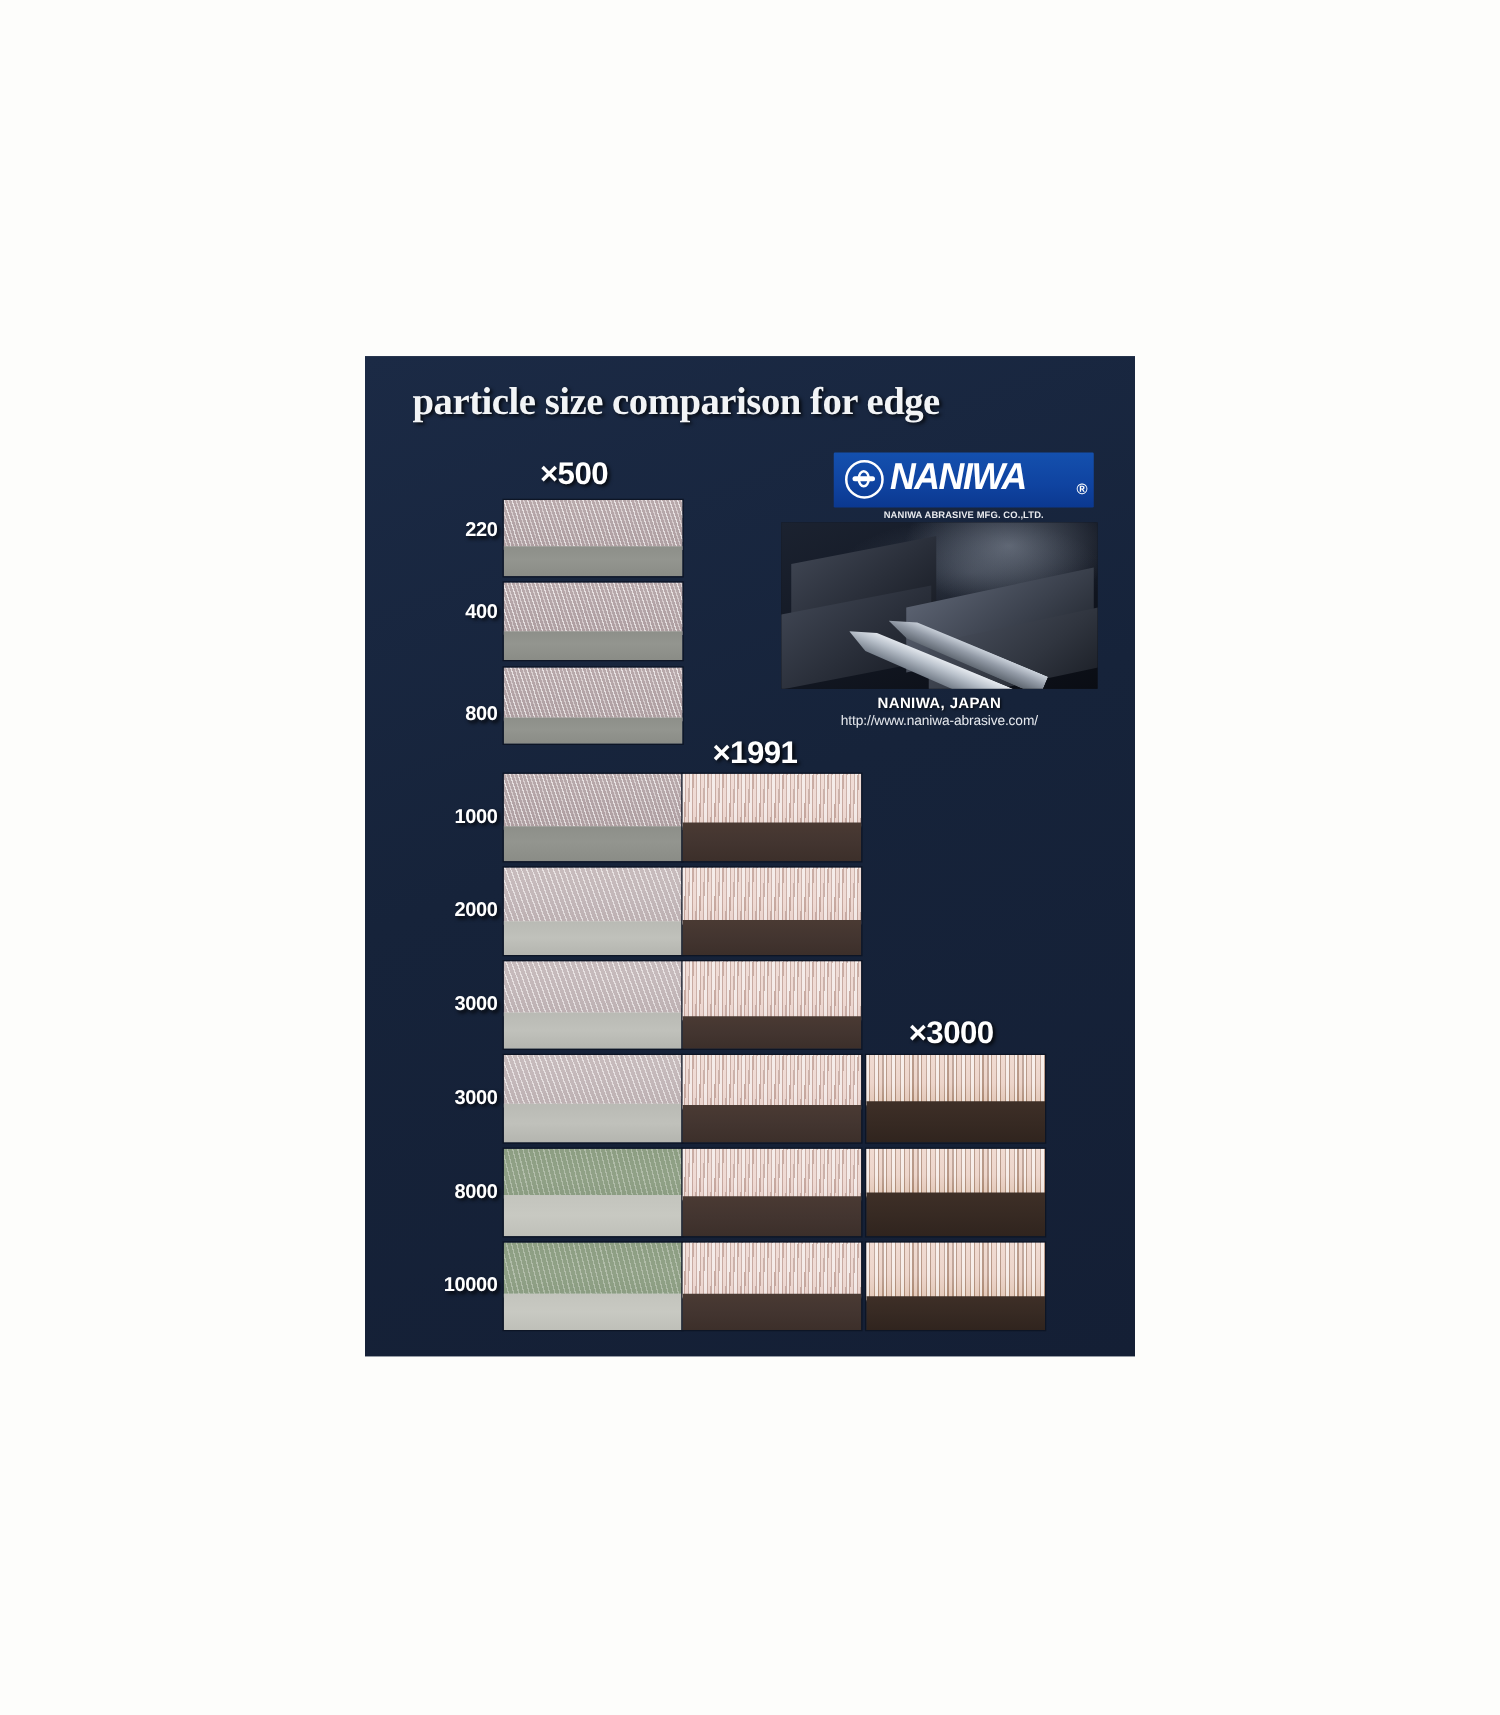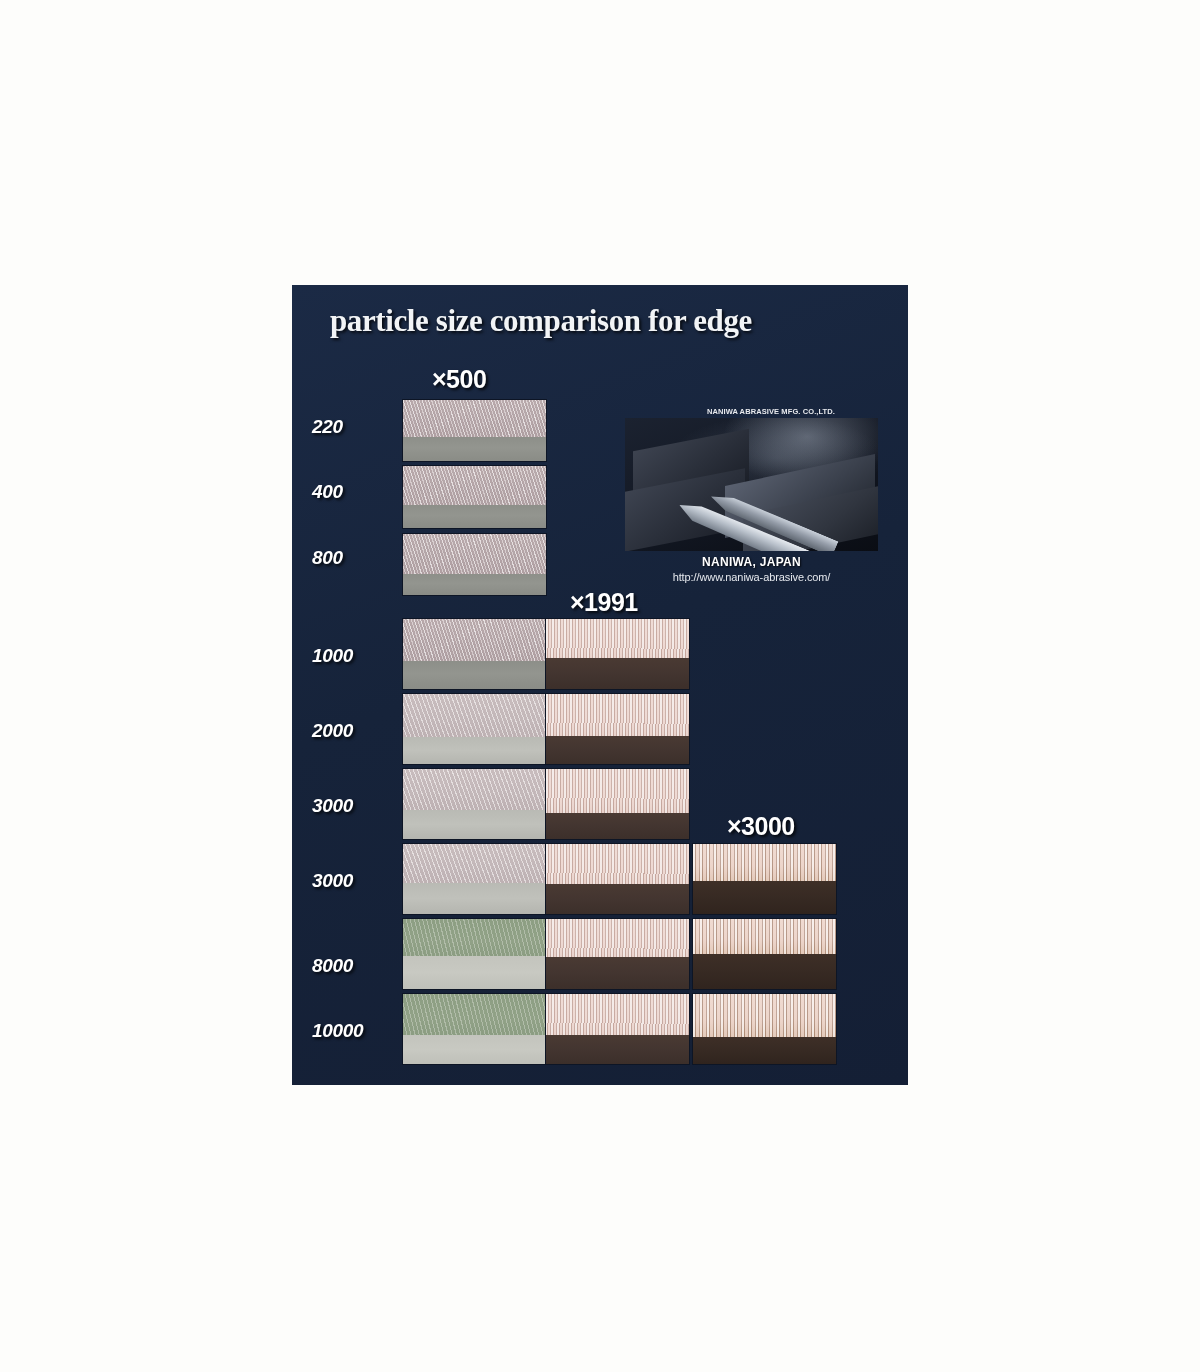--- a/index.html
+++ b/index.html
@@ -48,28 +48,27 @@
     text-shadow: 2px 2px 3px rgba(0,0,0,0.8);
     white-space: nowrap;
   }
   #mag-500  { left: 140px; top: 80px; text-align: center; }
   #mag-2000 { left: 278px; top: 303px; }
   #mag-3000 { left: 435px; top: 527px; }
 
   .grit-label {
     position: absolute;
     width: 86px;
-    text-align: left;
+    text-align: right;
     color: #ffffff;
-    font-size: 19px;
+    font-size: 16px;
     font-weight: bold;
     letter-spacing: -0.3px;
     text-shadow: 2px 2px 3px rgba(0,0,0,0.8);
     left: 20px;
-    font-style: italic;
   }
 
   .tile {
     position: absolute;
     overflow: hidden;
     border: 1px solid #0d1525;
     box-sizing: border-box;
   }
   .tile .bevel {
     position: absolute;
@@ -275,26 +274,26 @@
 <div id="poster">
 
   <div id="poster-title">particle size comparison for edge</div>
 
   <div class="mag-header" id="mag-500">×500</div>
   <div class="mag-header" id="mag-2000">×1991</div>
   <div class="mag-header" id="mag-3000">×3000</div>
 
   <div class="grit-label" style="top:131px;">220</div>
   <div class="grit-label" style="top:196px;">400</div>
-  <div class="grit-label" style="top:262px;">800</div>
+  <div class="grit-label" style="top:278px;">800</div>
   <div class="grit-label" style="top:360px;">1000</div>
   <div class="grit-label" style="top:435px;">2000</div>
   <div class="grit-label" style="top:510px;">3000</div>
   <div class="grit-label" style="top:585px;">3000</div>
-  <div class="grit-label" style="top:660px;margin-top:10px;">8000</div>
+  <div class="grit-label" style="top:660px;">8000</div>
   <div class="grit-label" style="top:735px;">10000</div>
 
   <div class="tile c1" style="left:110px; top:114px; width:145px; height:63px;">
     <div class="bevel" style="height:40px;"></div>
       <div class="edgeline" style="top:37px;"></div>
       <div class="steel" style="height:24px;"></div>
   </div>
   <div class="tile c1" style="left:110px; top:180px; width:145px; height:64px;">
     <div class="bevel" style="height:42px;"></div>
       <div class="edgeline" style="top:39px;"></div>
@@ -378,20 +377,25 @@
       <div class="steel" style="height:35px;"></div>
   </div>
   <div class="tile c3" style="left:400px; top:708px; width:145px; height:72px;">
     <div class="bevel" style="height:46px;"></div>
       <div class="edgeline" style="top:44px;"></div>
       <div class="steel" style="height:27px;"></div>
   </div>
 
   <div id="naniwa-block">
 
+    <div id="naniwa-logo">
+      <div id="naniwa-emblem"></div>
+      <div id="naniwa-wordmark">NANIWA</div>
+      <div id="naniwa-rmark">®</div>
+    </div>
 
     <div id="naniwa-subtitle">NANIWA ABRASIVE MFG. CO.,LTD.</div>
 
     <div id="naniwa-photo">
       <div class="photo-stone" id="stone-a"></div>
       <div class="photo-stone" id="stone-b"></div>
       <div class="photo-stone" id="stone-c"></div>
       <div class="photo-stone" id="stone-d"></div>
       <div id="photo-knife2"></div>
       <div id="photo-knife"></div>

